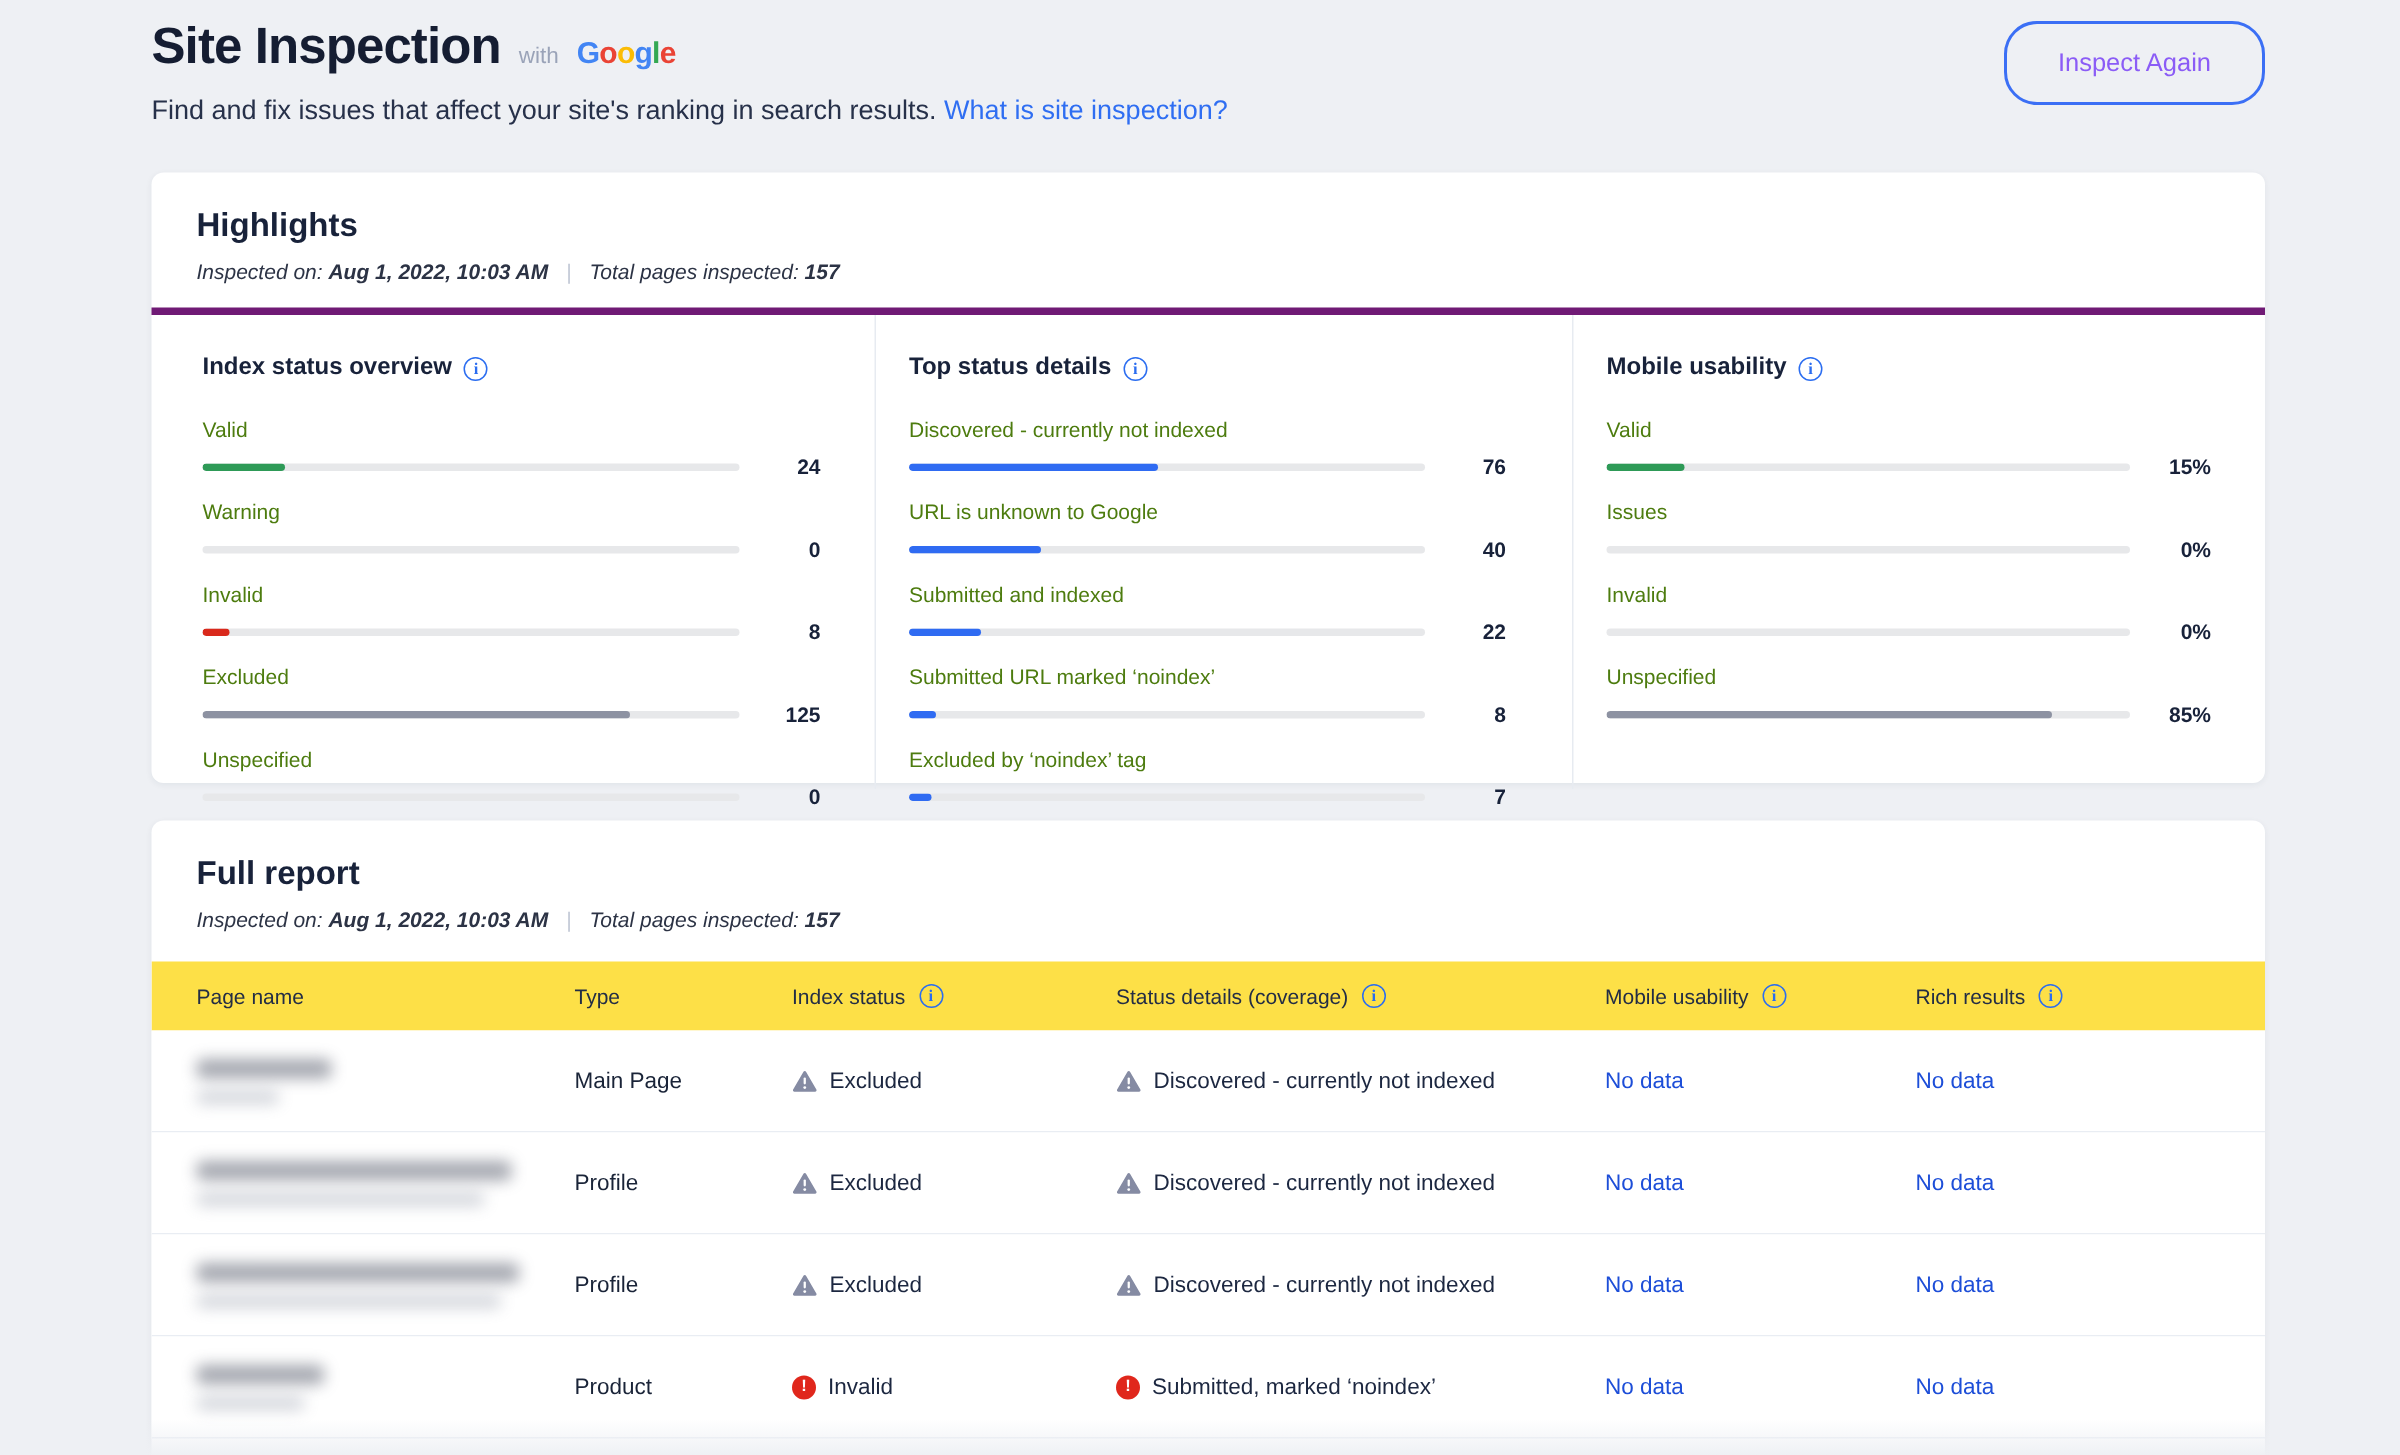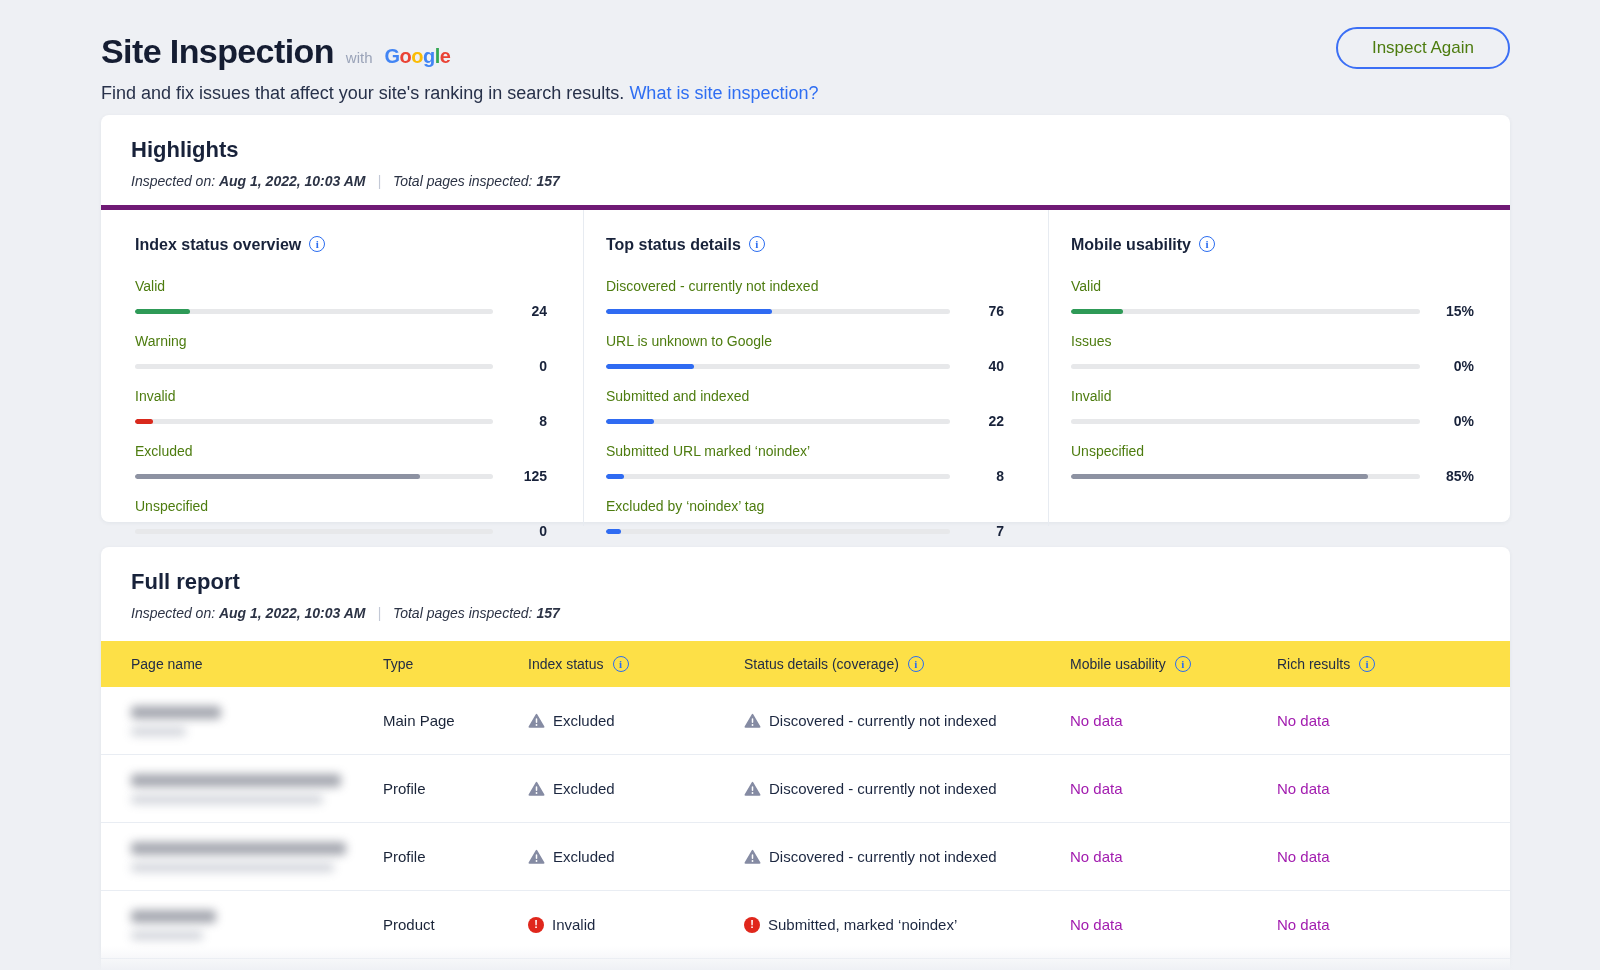--- a/index.html
+++ b/index.html
@@ -7,32 +7,32 @@
   body {
     width:1600px; height:970px; overflow:hidden;
     background:#eef0f4;
     font-family:"Liberation Sans", sans-serif;
     color:#1a2438;
     position:relative;
   }
   .page { position:relative; width:1600px; height:970px; }
 
   
-  .top-header { position:absolute; left:101px; top:12px; right:90px;margin-top:20px; }
+  .top-header { position:absolute; left:101px; top:12px; right:90px; }
   .title-row { display:flex; align-items:baseline; gap:12px; }
   .page-title { font-size:34px; font-weight:700; letter-spacing:-0.6px; color:#151d32; margin:0; }
   .with-label { font-size:15px; color:#9aa3b8; }
   .brand-word { font-size:20px; font-weight:700; letter-spacing:-0.5px; }
   .subtitle-row { margin-top:12px; font-size:18px; color:#27314a; }
   .subtitle-link { color:#2f6ef2; text-decoration:none; cursor:pointer; }
   .inspect-again-btn {
-    position:absolute; right:90px; top:27px;
-    height:42px; padding:0 34px;
+    position:absolute; right:90px; top:14px;
+    height:56px; padding:0 34px;
     background:transparent; border:2px solid #3b6ff5; border-radius:22px;
-    color:#4d7c0f; font-size:17px; font-family:inherit; cursor:pointer;
+    color:#8b5cf6; font-size:17px; font-family:inherit; cursor:pointer;
   }
 
   
   .card {
     position:absolute; left:101px; width:1409px;
     background:#fff; border-radius:8px;
     box-shadow:0 1px 4px rgba(22,45,61,.06);
   }
   .card-head { padding:22px 30px 16px; border-bottom:5px solid #701a75; }
   .card-title { font-size:22px; font-weight:700; margin:0 0 10px; color:#18223a; }
@@ -40,21 +40,21 @@
   .card-meta b { font-weight:700; }
   .meta-sep { color:#c3c9d6; margin:0 8px; }
 
   
   #highlights-card { top:115px; height:407px; }
   .hl-columns { display:flex; height:316px; }
   .hl-col { padding:26px 36px 0 34px; }
   .hl-col:nth-child(1) { width:482px; }
   .hl-col:nth-child(2) { width:465px; border-left:1px solid #e7ebf1; padding-left:22px; padding-right:44px; }
   .hl-col:nth-child(3) { width:462px; border-left:1px solid #e7ebf1; padding-left:22px; padding-right:36px; }
-  .hl-col-title { font-size:16px; font-weight:700; color:#18223a; display:flex; align-items:flex-start; gap:8px; margin-bottom:24px; }
+  .hl-col-title { font-size:16px; font-weight:700; color:#18223a; display:flex; align-items:flex-end; gap:8px; margin-bottom:24px; }
   .stat { margin-bottom:14px; }
   .stat-label { font-size:14px; color:#4d7c0f; margin-bottom:9px; }
   .stat-bar-row { display:flex; align-items:center; gap:18px; }
   .track { flex:1; height:5px; border-radius:3px; background:#e7e8ea; overflow:hidden; }
   .fill { height:100%; border-radius:3px; }
   .stat-val { min-width:36px; text-align:right; font-size:14px; font-weight:700; color:#18223a; }
 
   
   .info-icon {
     display:inline-flex; align-items:center; justify-content:center;
@@ -71,21 +71,21 @@
     align-items:center; height:46px; padding-left:30px;
     background:#fde047; font-size:14px; color:#232d45;
   }
   .th-cell { display:flex; align-items:center; gap:9px; }
   .tbl-row {
     display:grid; grid-template-columns:252px 145px 216px 326px 207px 1fr;
     align-items:center; height:68px; padding-left:30px;
     border-bottom:1px solid #e9edf3; font-size:15px; background:#fff;
   }
   .cell-status { display:flex; align-items:center; gap:8px; color:#1c2740; }
-  .no-data { color:#a21caf; }
+  .no-data { color:#1d4ed8; }
   .err-icon {
     display:inline-flex; align-items:center; justify-content:center;
     width:16px; height:16px; border-radius:50%;
     background:#e0271c; color:#fff; font-size:11px; font-weight:700; line-height:1;
     flex:0 0 auto;
   }
   .warn-icon { display:inline-flex; flex:0 0 auto; }
 
   
   .redacted { display:flex; flex-direction:column; gap:8px; }

